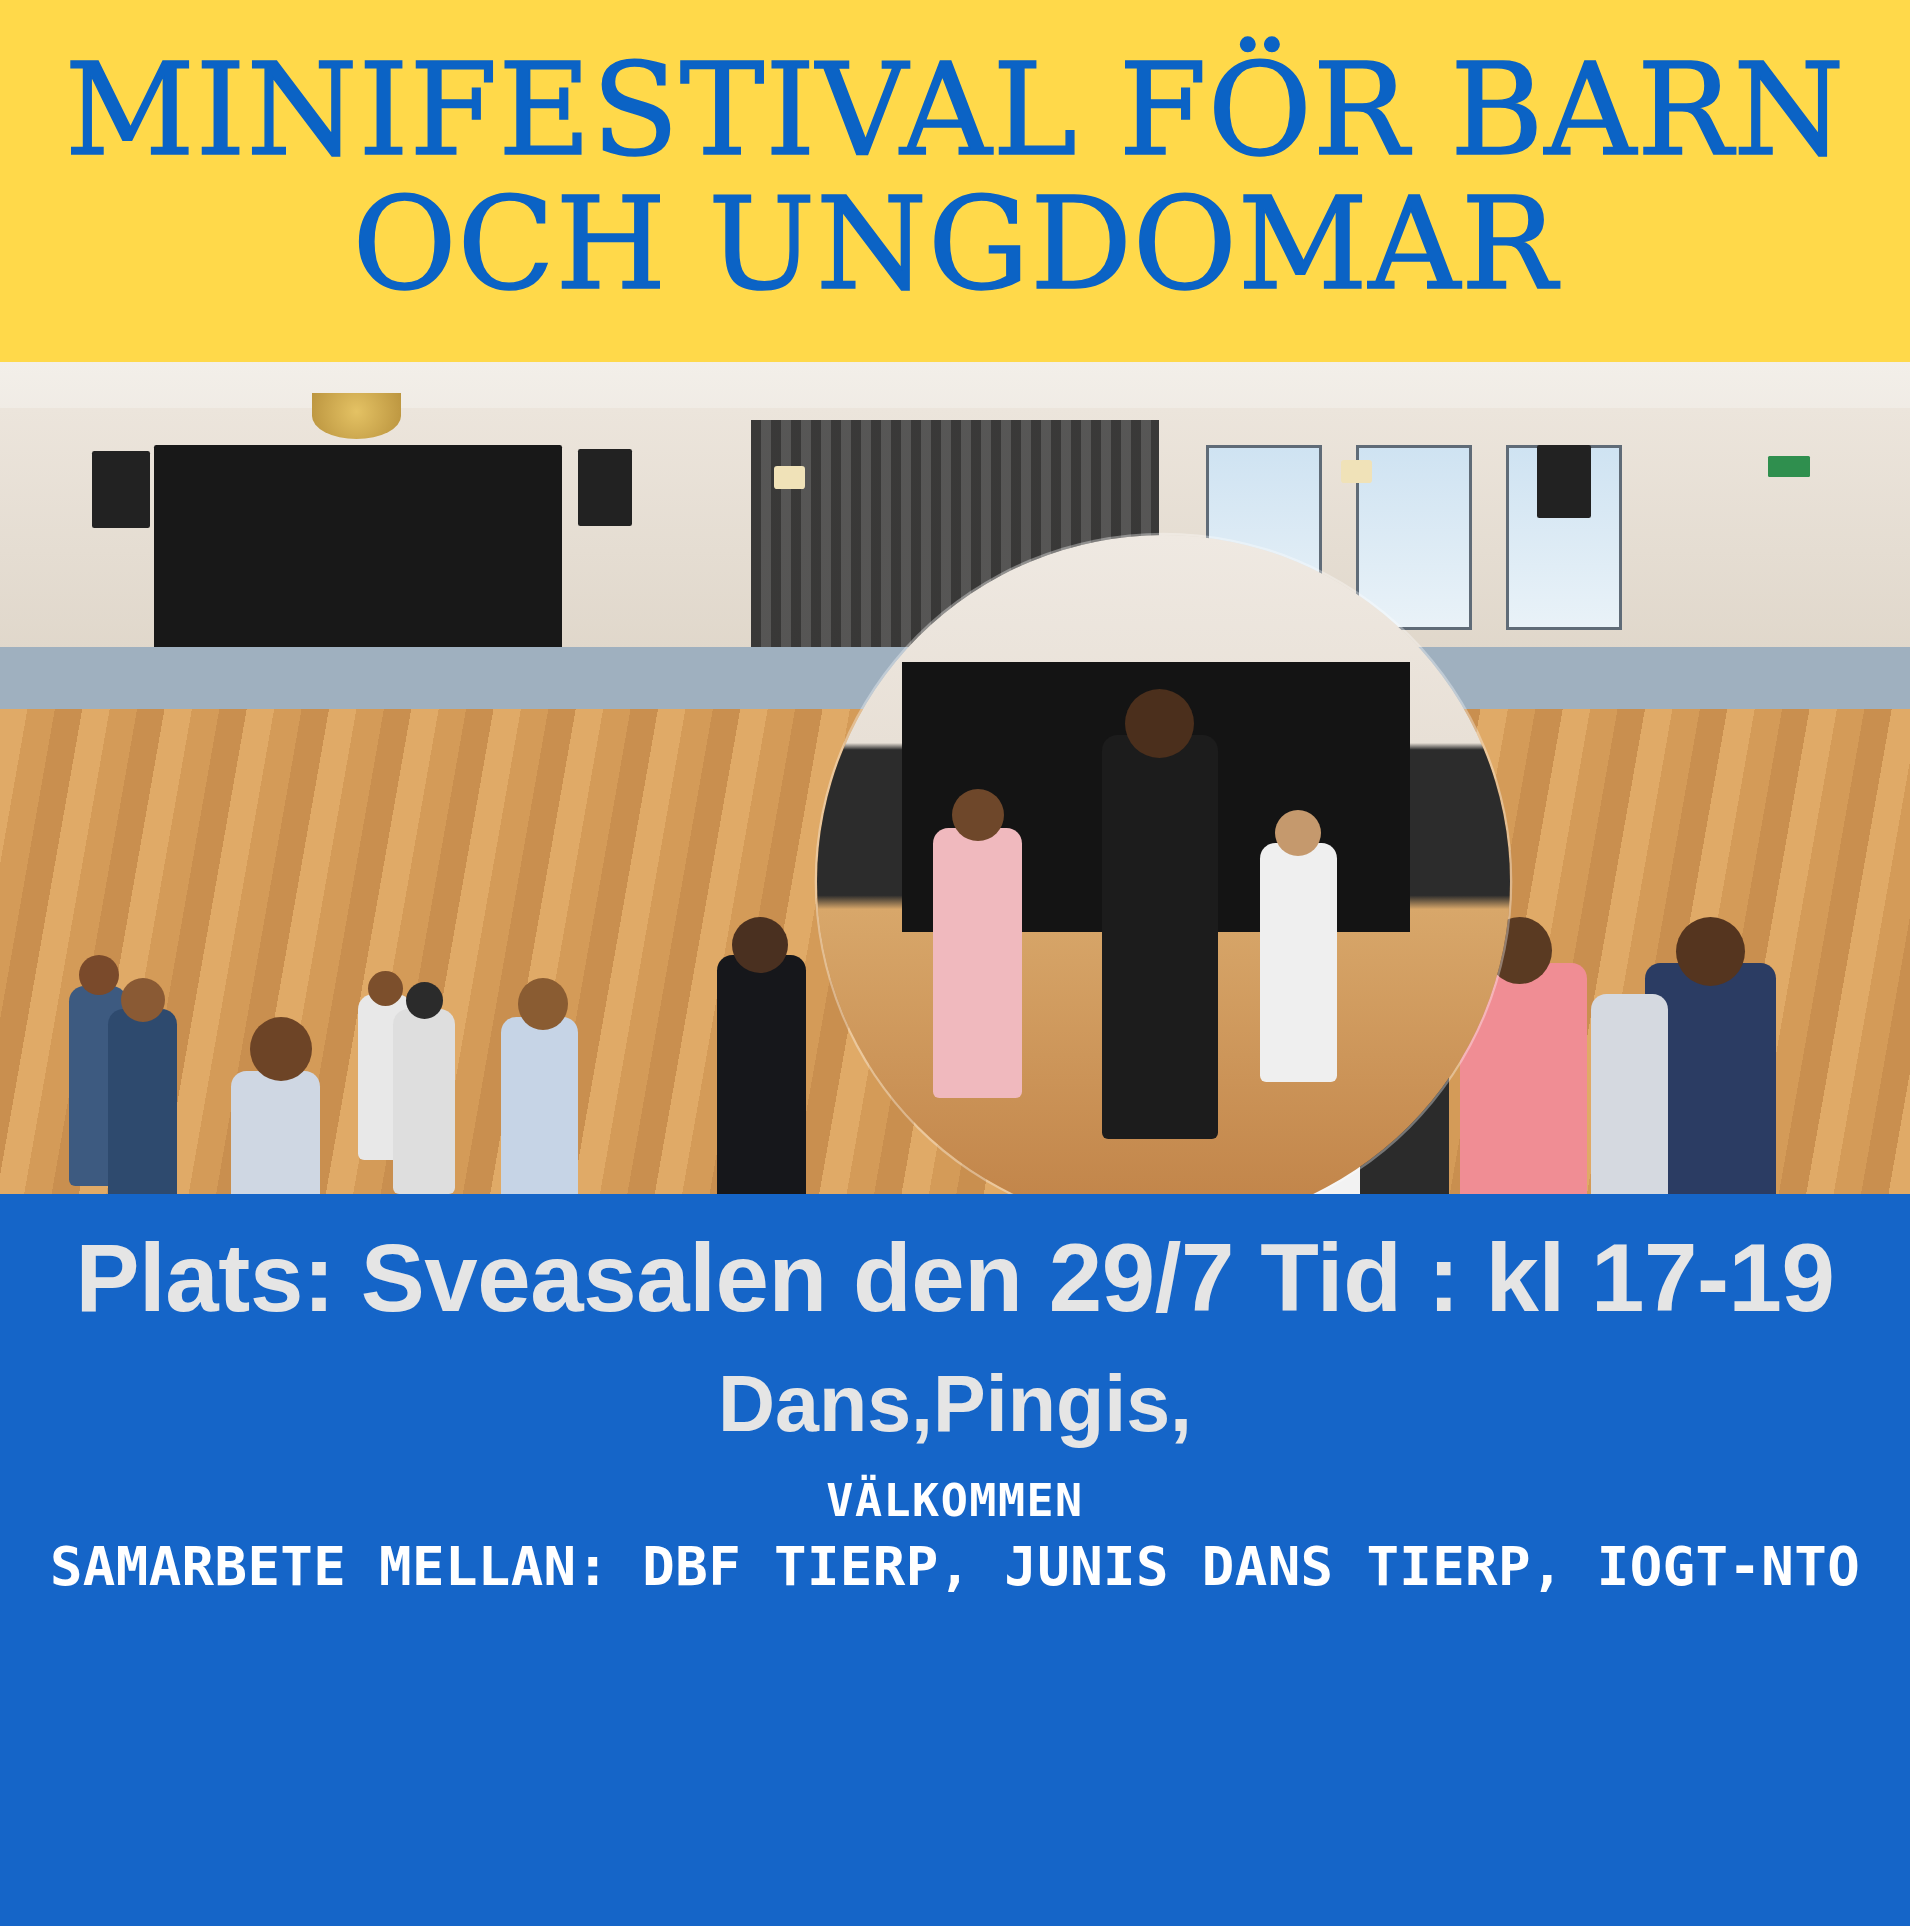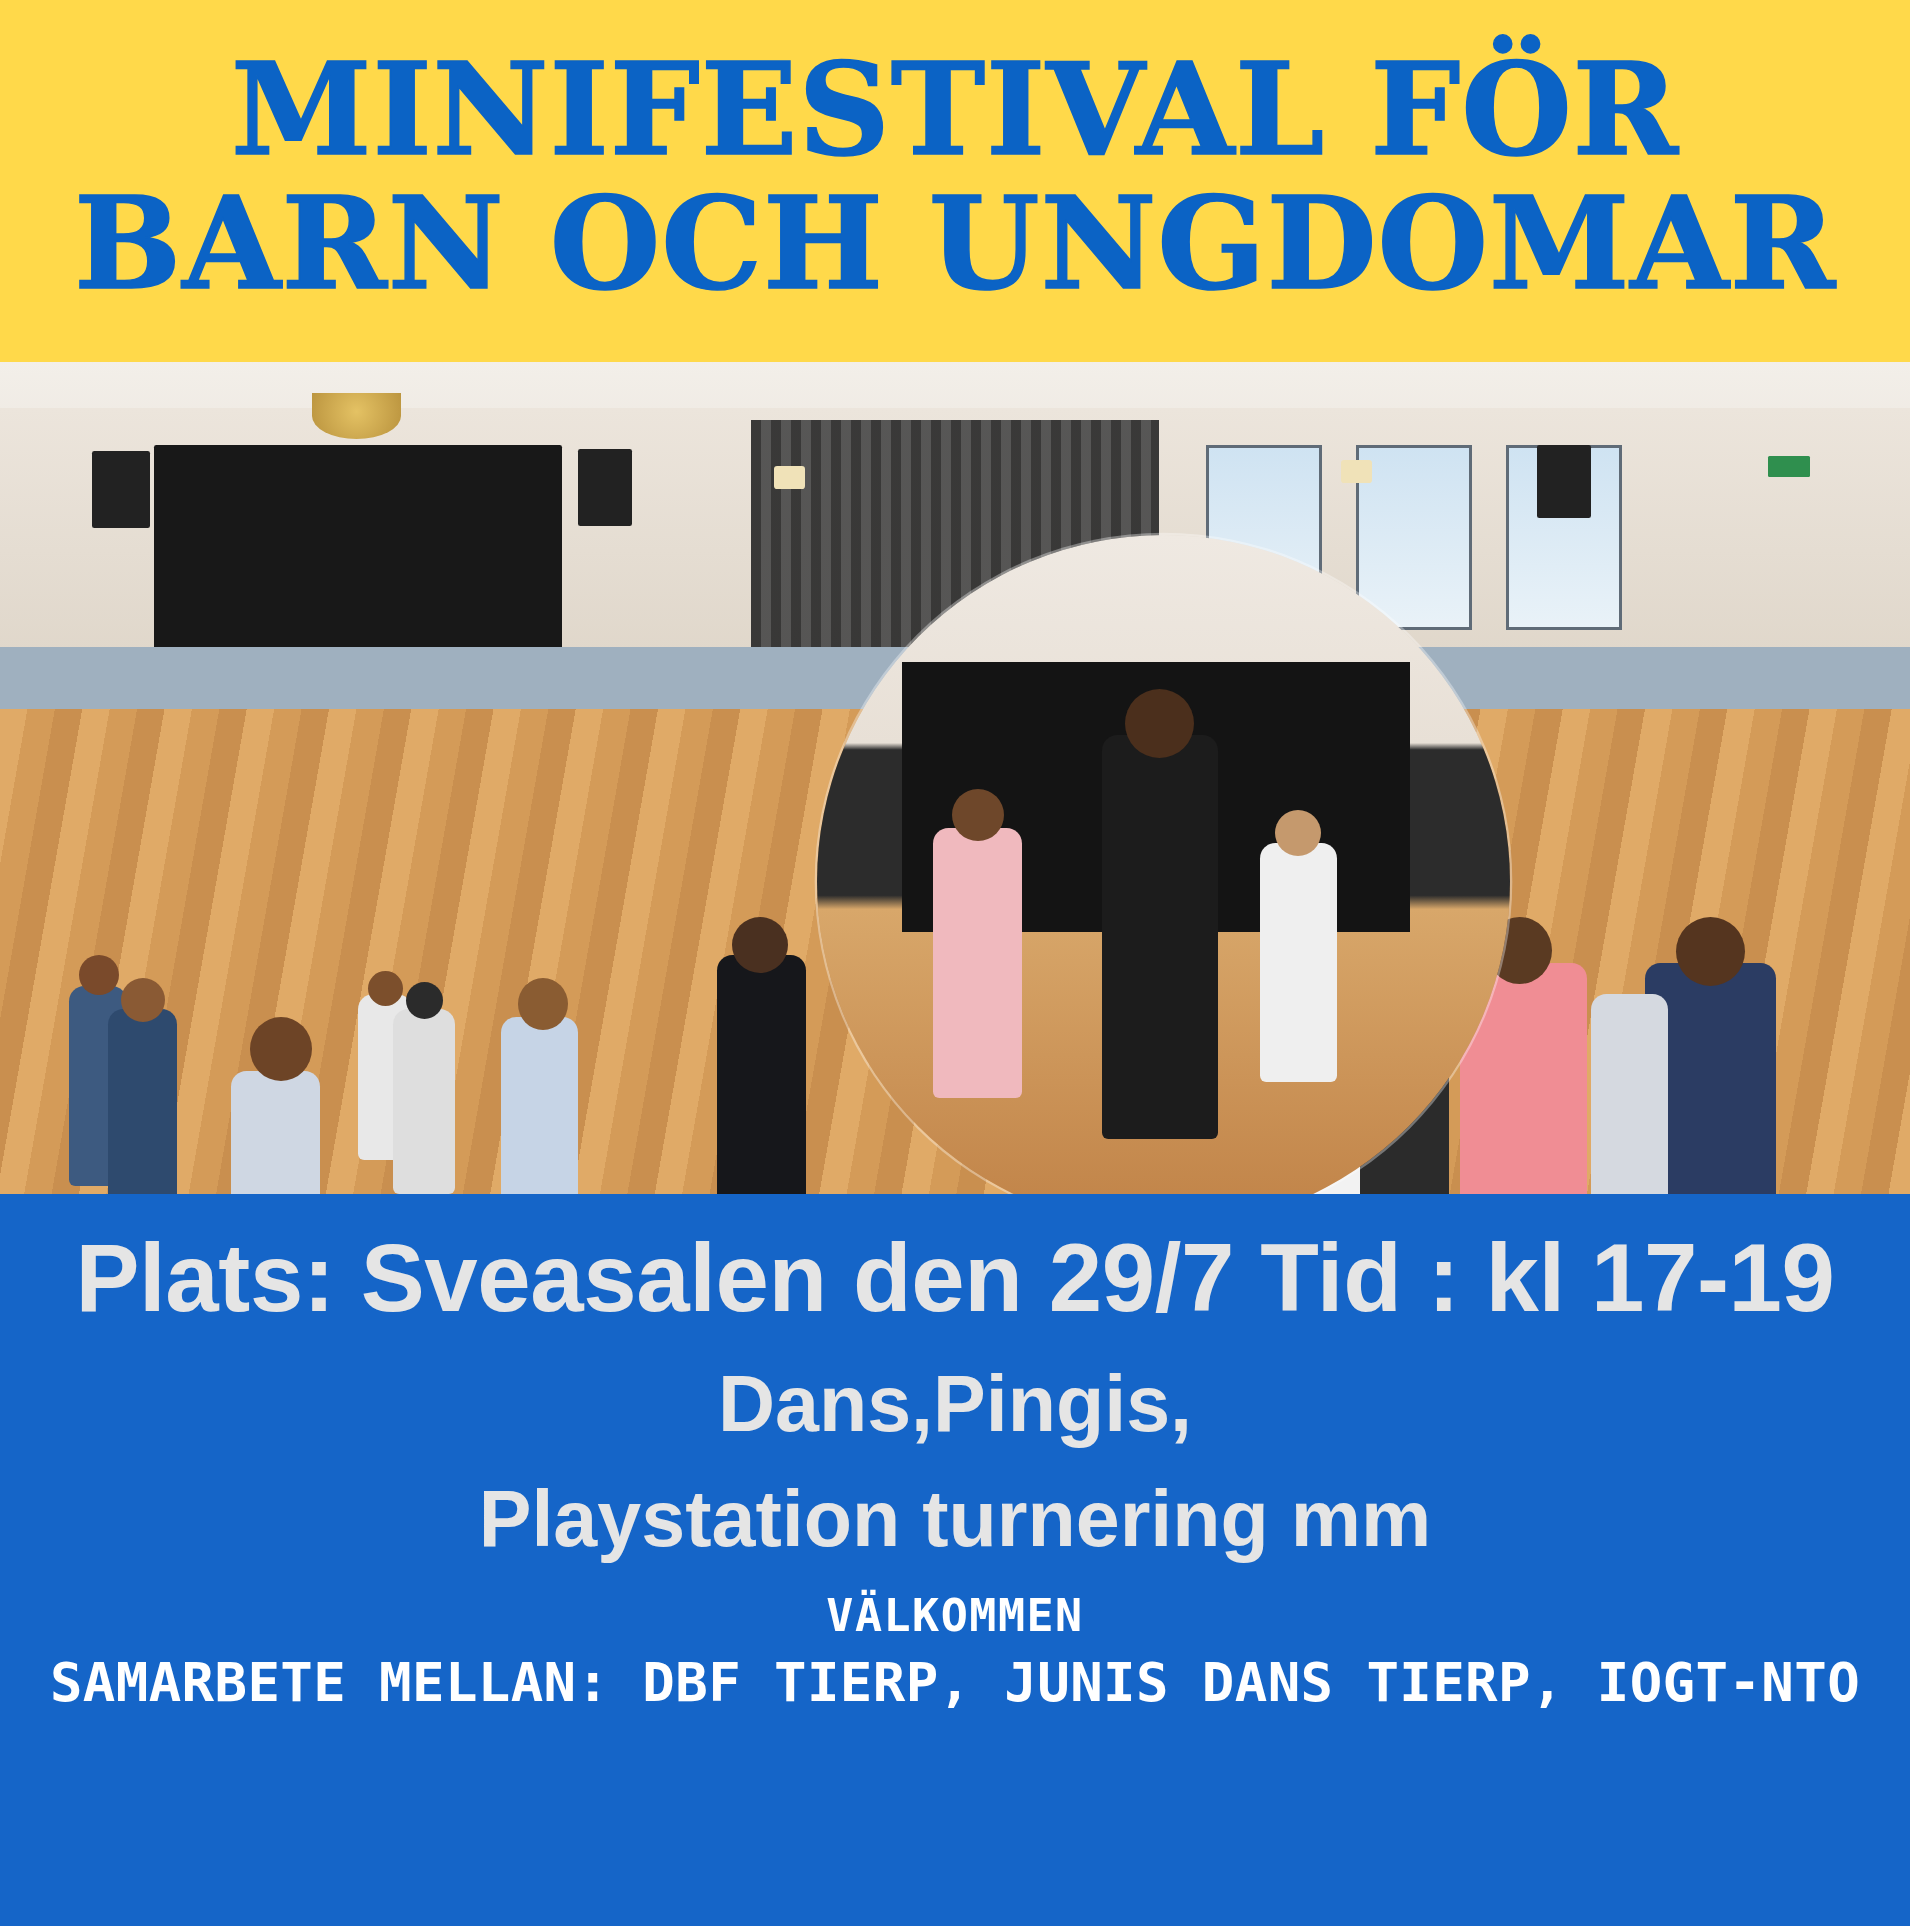--- a/index.html
+++ b/index.html
@@ -26,21 +26,21 @@
     height: 362px;
     display: flex;
     align-items: center;
     justify-content: center;
     flex-direction: column;
     padding: 15.4px 23px 23px 23px;
   }
   .header-title {
     color: #0b63c5;
     font-family: "DejaVu Serif", serif;
-    font-weight: bold;
+    font-weight: normal;
     font-size: 127px;
     line-height: 1.06;
     letter-spacing: 0.8px;
     text-align: center;
     text-transform: uppercase;
     -webkit-text-stroke: 1.5px #0b63c5;
   }
 
   
   .photo {
@@ -229,19 +229,18 @@
       <div class="person" style="left:116px; top:293px; width:89px; height:270px; background:#f0b9be;"></div>
       <div class="head" style="left:135px; top:254px; width:52px; height:52px; background:#6e472a;"></div>
       <div class="person" style="left:443px; top:308px; width:77px; height:239px; background:#efefef;"></div>
       <div class="head" style="left:458px; top:275px; width:46px; height:46px; background:#c5996d;"></div>
     </div>
   </div>
 
   <div class="info">
     <div class="line line-1">Plats: Sveasalen den 29/7 Tid : kl 17-19</div>
     <div class="line line-2">Dans,Pingis,</div>
-    <div class="line line-3">Playstation turnering mm</div>
     <div class="welcome">VÄLKOMMEN</div>
     <div class="collab">SAMARBETE MELLAN: DBF TIERP, JUNIS DANS TIERP, IOGT-NTO</div>
 
   </div>
 </div>
 
 
 </body></html>

